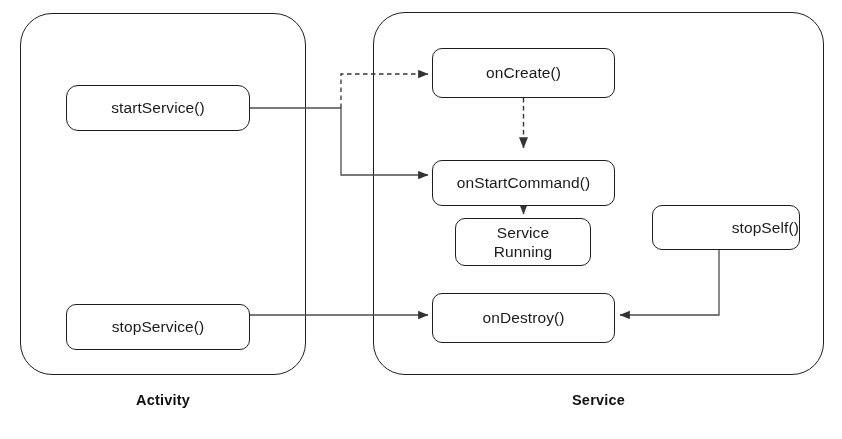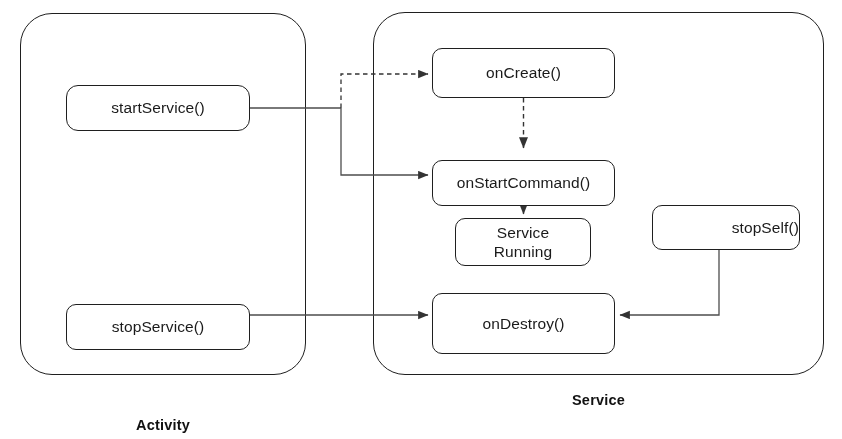--- a/index.html
+++ b/index.html
@@ -118,20 +118,20 @@
     <div>
       <div>Service</div>
       <div>Running</div>
     </div>
   </div>
 
   <div class="node" id="node-stop-self" style="left: 652px; top: 205px; width: 148px; height: 45px; justify-content: flex-end;">
     <span>stopSelf()</span>
   </div>
 
-  <div class="node" id="node-on-destroy" style="left: 432px; top: 293px; width: 183px; height: 61px;">
+  <div class="node" id="node-on-destroy" style="left: 432px; top: 293px; width: 183px; height: 50px;">
     <span>onDestroy()</span>
   </div>
 
-  <div class="group-label" id="label-activity" style="left: 20px; width: 286px; top: 392px; margin-top: 25px;">Activity</div>
+  <div class="group-label" id="label-activity" style="left: 20px; width: 286px; top: 392px;">Activity</div>
   <div class="group-label" id="label-service" style="left: 373px; width: 451px; top: 392px;">Service</div>
 
 </div>
 
 </body></html>

